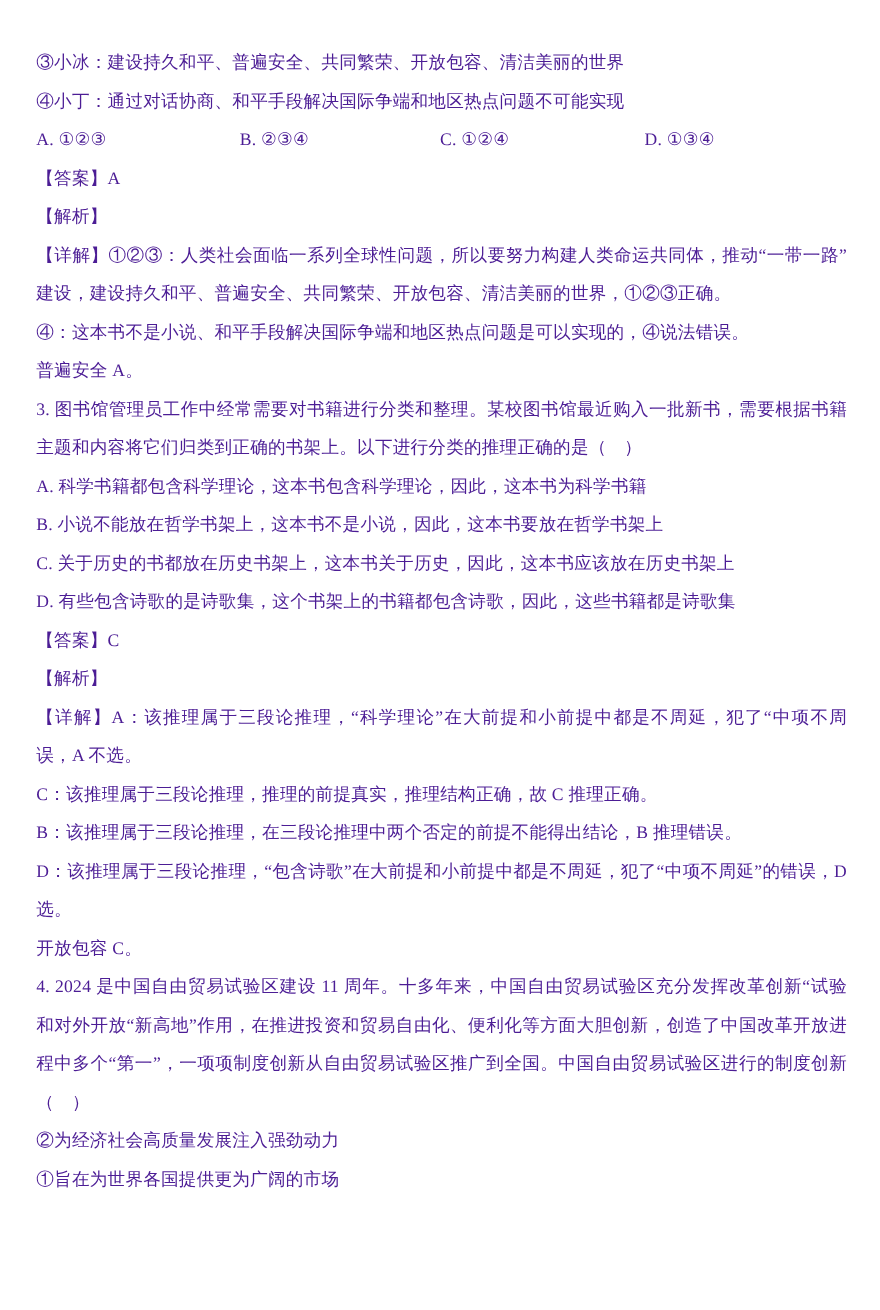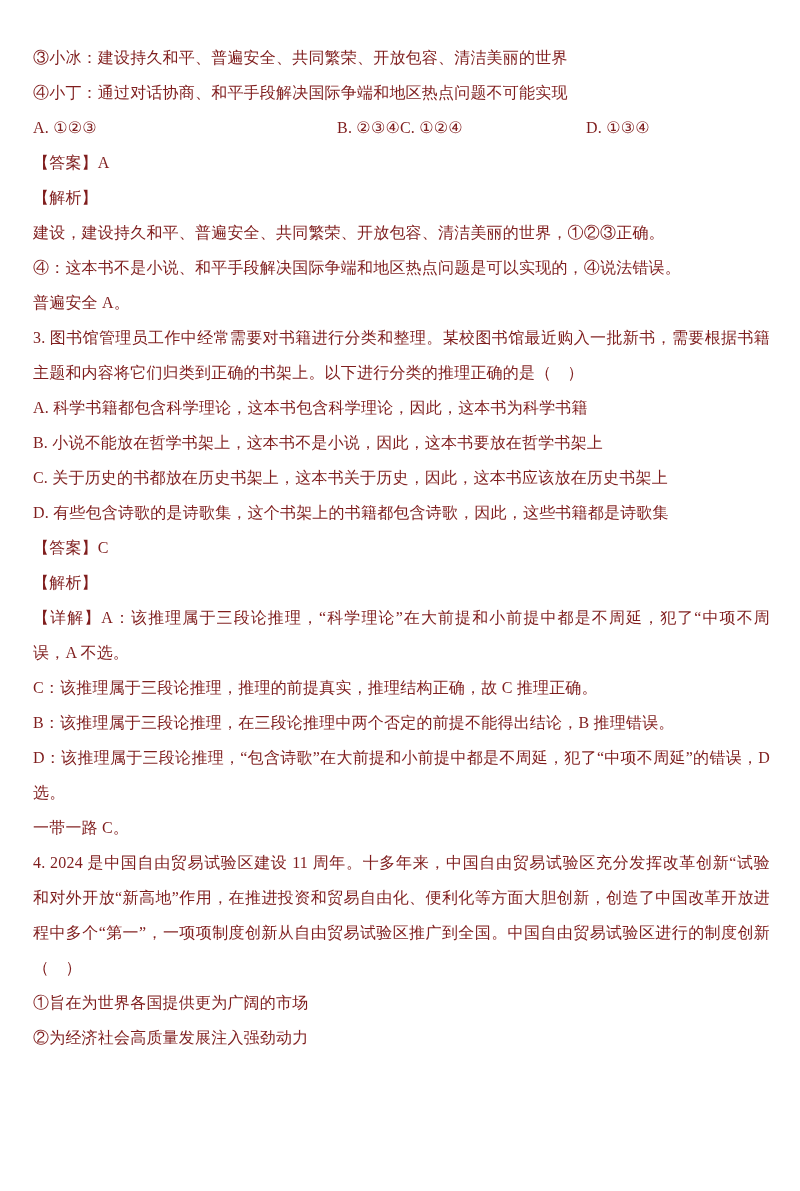--- a/index.html
+++ b/index.html
@@ -34,56 +34,57 @@
     text-align: justify;
     text-align-last: justify;
     white-space: normal;
     overflow: hidden;
   }
   .line.options {
     display: flex;
   }
   .line.options .cell { flex: 0 0 auto; }
   .line.options .cell:nth-child(1) { width: 185px; }
-  .line.options .cell:nth-child(2) { width: 182px; text-align: right; }
+  .line.options .cell:nth-child(2) { width: 182px; }
   .line.options .cell:nth-child(3) { width: 186px; font-family: Liberation Serif, serif; }
 </style>
 </head>
 <body>
 
 <div class="page">
-  <div class="doc" id="doc-body" style="color: #7f1d1d;">
+  <div class="doc" id="doc-body" style="color: #4c1d95;">
       <div class="line">③小冰：建设持久和平、普遍安全、共同繁荣、开放包容、清洁美丽的世界</div>
       <div class="line">④小丁：通过对话协商、和平手段解决国际争端和地区热点问题不可能实现</div>
       <div class="line options">
         <span class="cell">A. ①②③</span>
         <span class="cell">B. ②③④</span>
         <span class="cell">C. ①②④</span>
         <span class="cell">D. ①③④</span>
       </div>
       <div class="line">【答案】A</div>
       <div class="line">【解析】</div>
+      <div class="line full">【详解】①②③：人类社会面临一系列全球性问题，所以要努力构建人类命运共同体，推动“一带一路”</div>
       <div class="line">建设，建设持久和平、普遍安全、共同繁荣、开放包容、清洁美丽的世界，①②③正确。</div>
       <div class="line">④：这本书不是小说、和平手段解决国际争端和地区热点问题是可以实现的，④说法错误。</div>
       <div class="line">普遍安全 A。</div>
       <div class="line full">3. 图书馆管理员工作中经常需要对书籍进行分类和整理。某校图书馆最近购入一批新书，需要根据书籍的</div>
       <div class="line">主题和内容将它们归类到正确的书架上。以下进行分类的推理正确的是（　）</div>
       <div class="line">A. 科学书籍都包含科学理论，这本书包含科学理论，因此，这本书为科学书籍</div>
       <div class="line">B. 小说不能放在哲学书架上，这本书不是小说，因此，这本书要放在哲学书架上</div>
       <div class="line">C. 关于历史的书都放在历史书架上，这本书关于历史，因此，这本书应该放在历史书架上</div>
       <div class="line">D. 有些包含诗歌的是诗歌集，这个书架上的书籍都包含诗歌，因此，这些书籍都是诗歌集</div>
       <div class="line">【答案】C</div>
       <div class="line">【解析】</div>
       <div class="line full">【详解】A：该推理属于三段论推理，“科学理论”在大前提和小前提中都是不周延，犯了“中项不周延”的错</div>
       <div class="line">误，A 不选。</div>
       <div class="line">C：该推理属于三段论推理，推理的前提真实，推理结构正确，故 C 推理正确。</div>
       <div class="line">B：该推理属于三段论推理，在三段论推理中两个否定的前提不能得出结论，B 推理错误。</div>
       <div class="line full">D：该推理属于三段论推理，“包含诗歌”在大前提和小前提中都是不周延，犯了“中项不周延”的错误，D 不</div>
       <div class="line">选。</div>
-      <div class="line">一带一路 C。</div>
+      <div class="line">开放包容 C。</div>
       <div class="line full">4. 2024 是中国自由贸易试验区建设 11 周年。十多年来，中国自由贸易试验区充分发挥改革创新“试验田”</div>
       <div class="line full">和对外开放“新高地”作用，在推进投资和贸易自由化、便利化等方面大胆创新，创造了中国改革开放进</div>
       <div class="line full">程中多个“第一”，一项项制度创新从自由贸易试验区推广到全国。中国自由贸易试验区进行的制度创新</div>
       <div class="line">（　）</div>
+      <div class="line">②为经济社会高质量发展注入强劲动力</div>
       <div class="line">①旨在为世界各国提供更为广阔的市场</div>
-      <div class="line">②为经济社会高质量发展注入强劲动力</div>
     </div>
 </div>
 
 </body></html>

